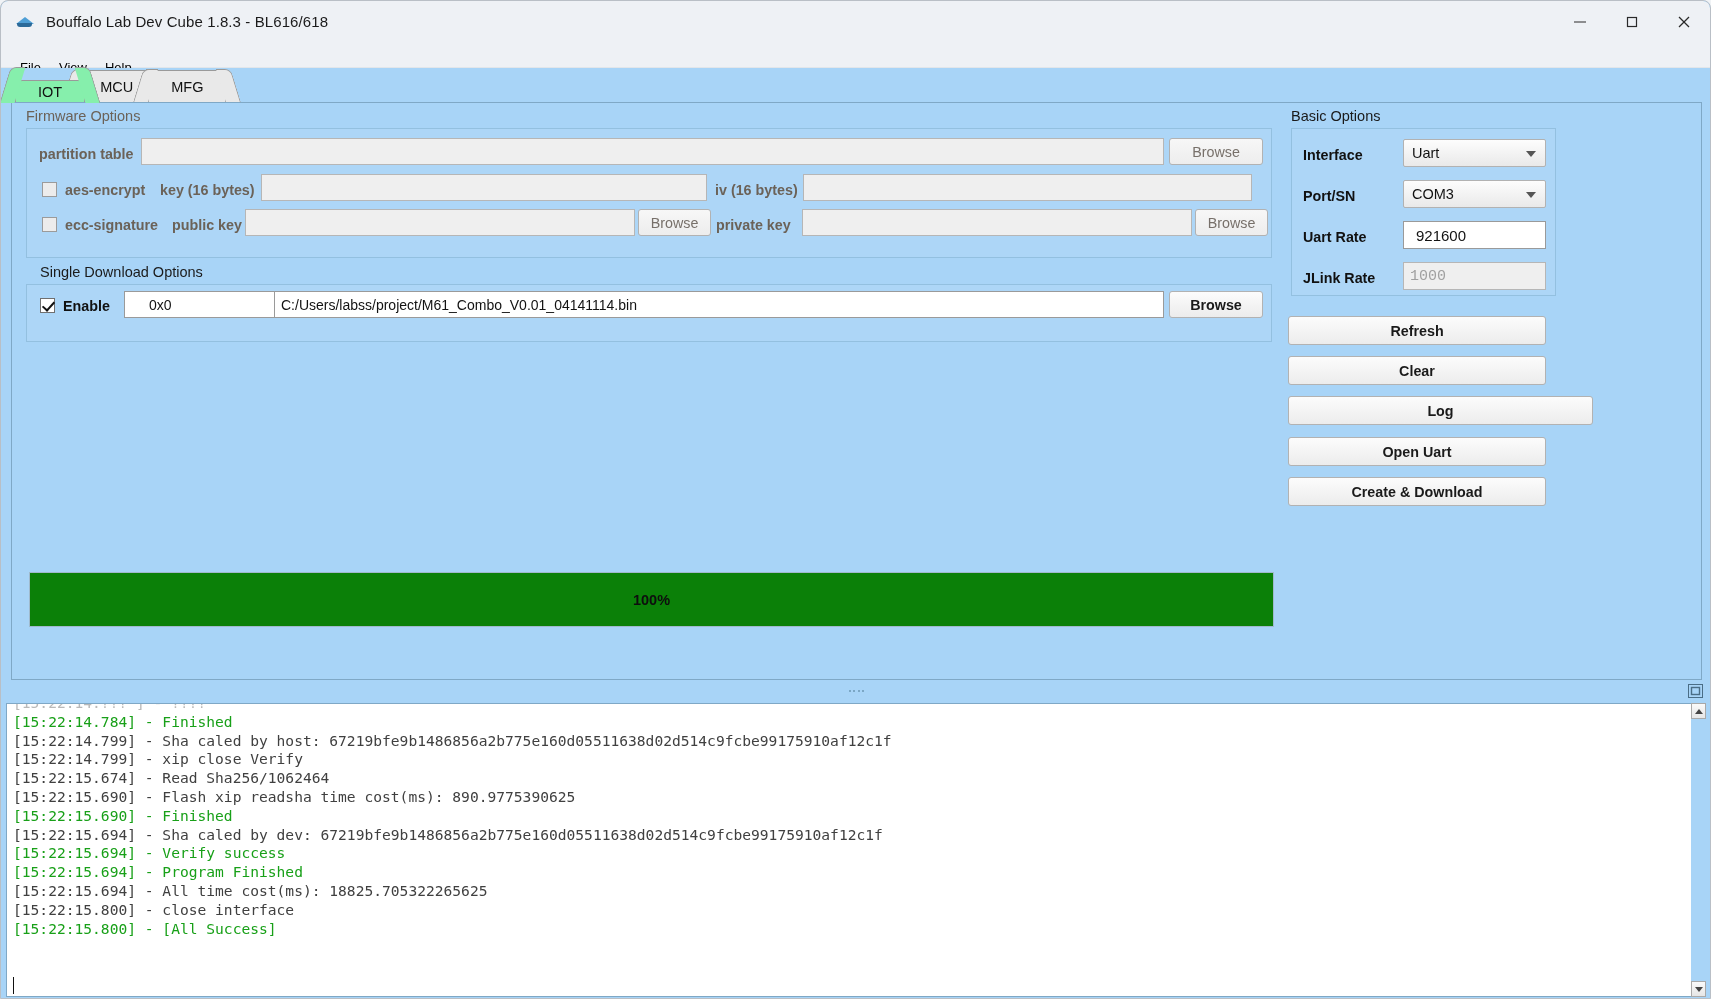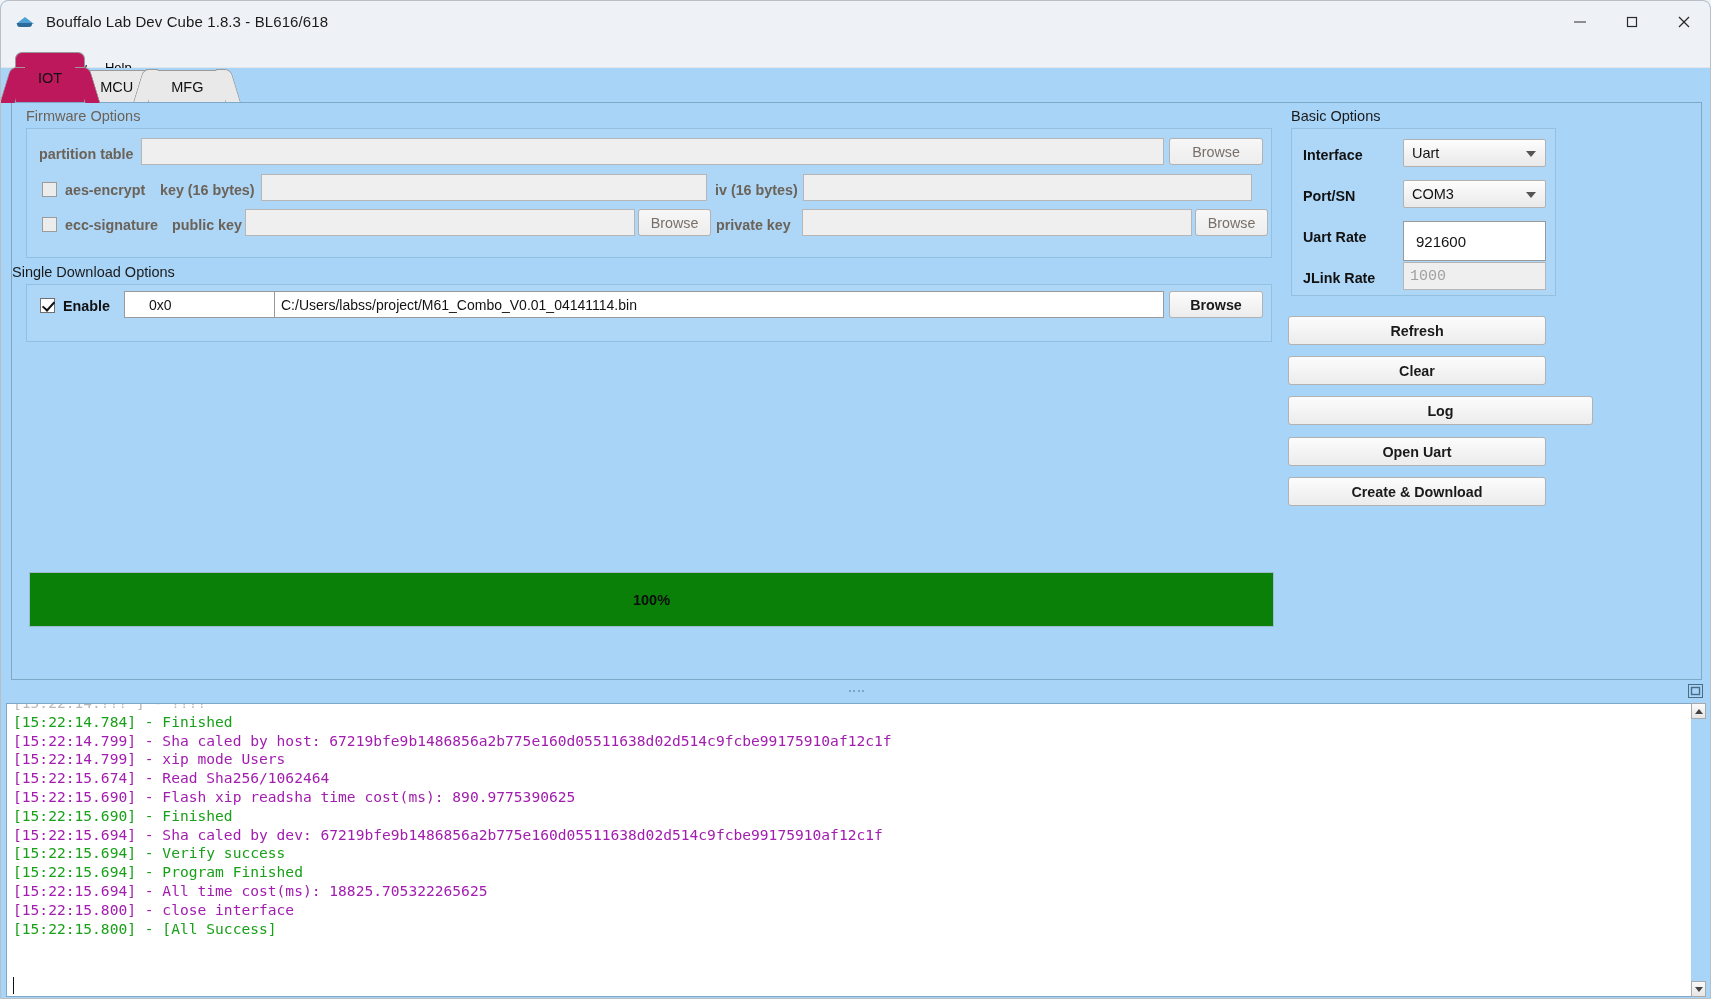--- a/index.html
+++ b/index.html
@@ -121,23 +121,23 @@
     position: absolute; right: -11px; bottom: -1px;
     width: 14px; height: 33px;
     background: inherit;
     border-right: 1px solid #9a9a9a;
     border-top: 1px solid #9a9a9a;
     transform: skewX(17deg);
     border-radius: 0 6px 0 0;
     z-index: -1;
   }
   .tab.active {
-    background: #be185d;
+    background: #86efac;
     z-index: 5;
-    height: 50px;
+    height: 22px;
   }
   .tab.active::before, .tab.active::after { height: 35px; }
 
   
   #main-pane {
     position: absolute;
     left: 10px; top: 101px;
     width: 1691px; height: 578px;
     background: #a8d4f7;
     border: 1px solid #7fa8c6;
@@ -291,21 +291,21 @@
   #log-inner {
     position: absolute;
     left: 6px; top: -10px;
     right: 0;
   }
   .log-line {
     font-family: "DejaVu Sans Mono", monospace;
     font-size: 14.6px;
     line-height: 18.8px;
     white-space: pre;
-    color: #a21caf;
+    color: #404040;
   }
   .log-line.green { color: #18a018; }
   .log-line.clipped { color: #b9b9b9; }
 
   
   #log-scroll {
     position: absolute;
     right: 1px; top: 0;
     width: 15px; height: 294px;
     background: #a8d4f7;
@@ -405,21 +405,21 @@
 
     <div class="chk" style="left:30px; top:114px;"></div>
     <div class="lbl disabled" style="left:53px; top:114px;">ecc-signature</div>
     <div class="lbl disabled" style="left:160px; top:114px;">public key</div>
     <div class="field" style="left:233px; top:106px; width:390px; height:27px;"></div>
     <div class="btn disabled" style="left:626px; top:106px; width:73px; height:27px;">Browse</div>
     <div class="lbl disabled" style="left:704px; top:114px;">private key</div>
     <div class="field" style="left:790px; top:106px; width:390px; height:27px;"></div>
     <div class="btn disabled" style="left:1183px; top:106px; width:73px; height:27px;">Browse</div>
 
-    <div class="group-title enabled" style="left:0; top:161px;">Single Download Options</div>
+    <div class="group-title enabled" style="left:28px; top:161px;">Single Download Options</div>
     <div class="group-box" style="left:14px; top:181px; width:1246px; height:58px;"></div>
 
     <div class="chk on" style="left:28px; top:195px;"></div>
     <div class="lbl enabled" style="left:51px; top:195px;">Enable</div>
     <div class="field active" style="left:112px; top:188px; width:168px; height:27px;padding-left:24px;">0x0</div>
     <div class="field active" style="left:262px; top:188px; width:890px; height:27px;">C:/Users/labss/project/M61_Combo_V0.01_04141114.bin</div>
     <div class="btn" style="left:1157px; top:188px; width:94px; height:27px;">Browse</div>
 
     <div id="progress-wrap">
       <div id="progress-fill" style="width: 100%; background: rgb(11, 128, 8);"></div>
@@ -435,21 +435,21 @@
       <span class="arrow"></span>
     </div>
 
     <div class="lbl enabled" style="left:1291px; top:85px;">Port/SN</div>
     <div class="combo" style="left:1391px; top:77px; width:143px; height:28px;">
       <span>COM3</span>
       <span class="arrow"></span>
     </div>
 
     <div class="lbl enabled" style="left:1291px; top:126px;">Uart Rate</div>
-    <div class="field active" style="left:1391px; top:118px; width:143px; height:40px; font-size:15px;padding-left:12px;">921600</div>
+    <div class="field active" style="left:1391px; top:118px; width:143px; height:28px; font-size:15px;padding-left:12px;">921600</div>
 
     <div class="lbl enabled" style="left:1291px; top:167px;">JLink Rate</div>
     <div class="field" style="left:1391px; top:159px; width:143px; height:28px; font-size:15px; color:#a0a0a0;font-family:Liberation Mono, monospace;">1000</div>
 
     <div class="btn" style="left:1276px; top:213px; width:258px; height:29px;">Refresh</div>
     <div class="btn" style="left:1276px; top:253px; width:258px; height:29px;">Clear</div>
     <div class="btn" style="left:1276px; top:293px; width:305px; height:29px;">Log</div>
     <div class="btn" style="left:1276px; top:334px; width:258px; height:29px;">Open Uart</div>
     <div class="btn" style="left:1276px; top:374px; width:258px; height:29px;">Create &amp; Download</div>
 
@@ -469,21 +469,21 @@
         </svg>
     </div>
   </div>
 
   <div id="log-panel">
     <div id="log-box">
       <div id="log-inner">
           <div class="log-line clipped">[15:22:14.??? ] - ????</div>
           <div class="log-line green">[15:22:14.784] - Finished</div>
           <div class="log-line">[15:22:14.799] - Sha caled by host: 67219bfe9b1486856a2b775e160d05511638d02d514c9fcbe99175910af12c1f</div>
-          <div class="log-line">[15:22:14.799] - xip mode Users</div>
+          <div class="log-line">[15:22:14.799] - xip close Verify</div>
           <div class="log-line">[15:22:15.674] - Read Sha256/1062464</div>
           <div class="log-line">[15:22:15.690] - Flash xip readsha time cost(ms): 890.9775390625</div>
           <div class="log-line green">[15:22:15.690] - Finished</div>
           <div class="log-line">[15:22:15.694] - Sha caled by dev: 67219bfe9b1486856a2b775e160d05511638d02d514c9fcbe99175910af12c1f</div>
           <div class="log-line green">[15:22:15.694] - Verify success</div>
           <div class="log-line green">[15:22:15.694] - Program Finished</div>
           <div class="log-line">[15:22:15.694] - All time cost(ms): 18825.705322265625</div>
           <div class="log-line">[15:22:15.800] - close interface</div>
           <div class="log-line green">[15:22:15.800] - [All Success]</div>
         </div>

